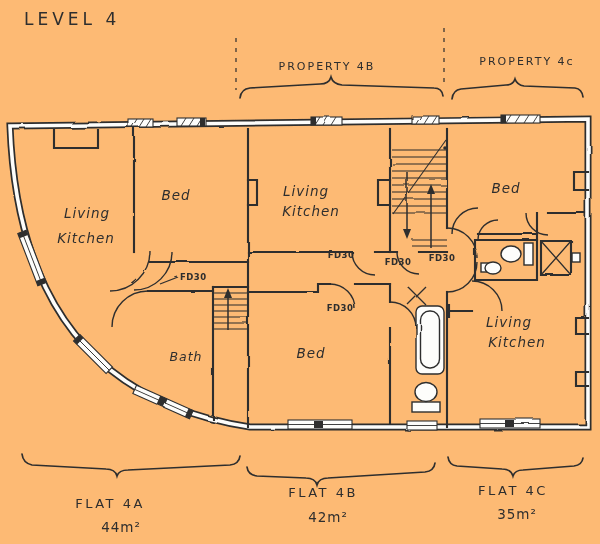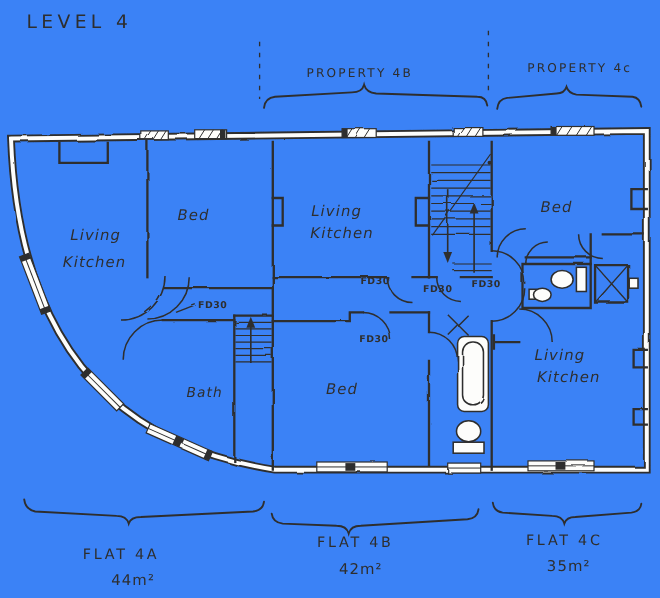--- a/index.html
+++ b/index.html
@@ -1,16 +1,16 @@
 <!DOCTYPE html>
 <html><head>
 <meta charset="utf-8">
 <style>
   html,body{margin:0;padding:0;background:#ffffff;}
-  .page{position:relative;width:600px;height:544px;background:#3b82f6;overflow:hidden;
+  .page{position:relative;width:600px;height:544px;background:#fdba74;overflow:hidden;
         font-family:"DejaVu Sans",sans-serif;color:#2e2e2e;}
   svg{display:block;}
   .wall{stroke:#2e2e2e;stroke-width:2.1;fill:none;stroke-linecap:square;}
   .wall-thin{stroke:#2e2e2e;stroke-width:1.3;fill:none;}
   .outer-band{stroke:#2e2e2e;stroke-width:7;fill:none;}
   .outer-core{stroke:#fdfdfb;stroke-width:3.6;fill:none;}
   .arc{stroke:#2e2e2e;stroke-width:1.4;fill:none;}
   .fixture{stroke:#2e2e2e;stroke-width:1.4;fill:#fdfdfb;}
   .stair{stroke:#2e2e2e;stroke-width:1.1;fill:none;}
   .arrowline{stroke:#2e2e2e;stroke-width:1.5;fill:none;}

